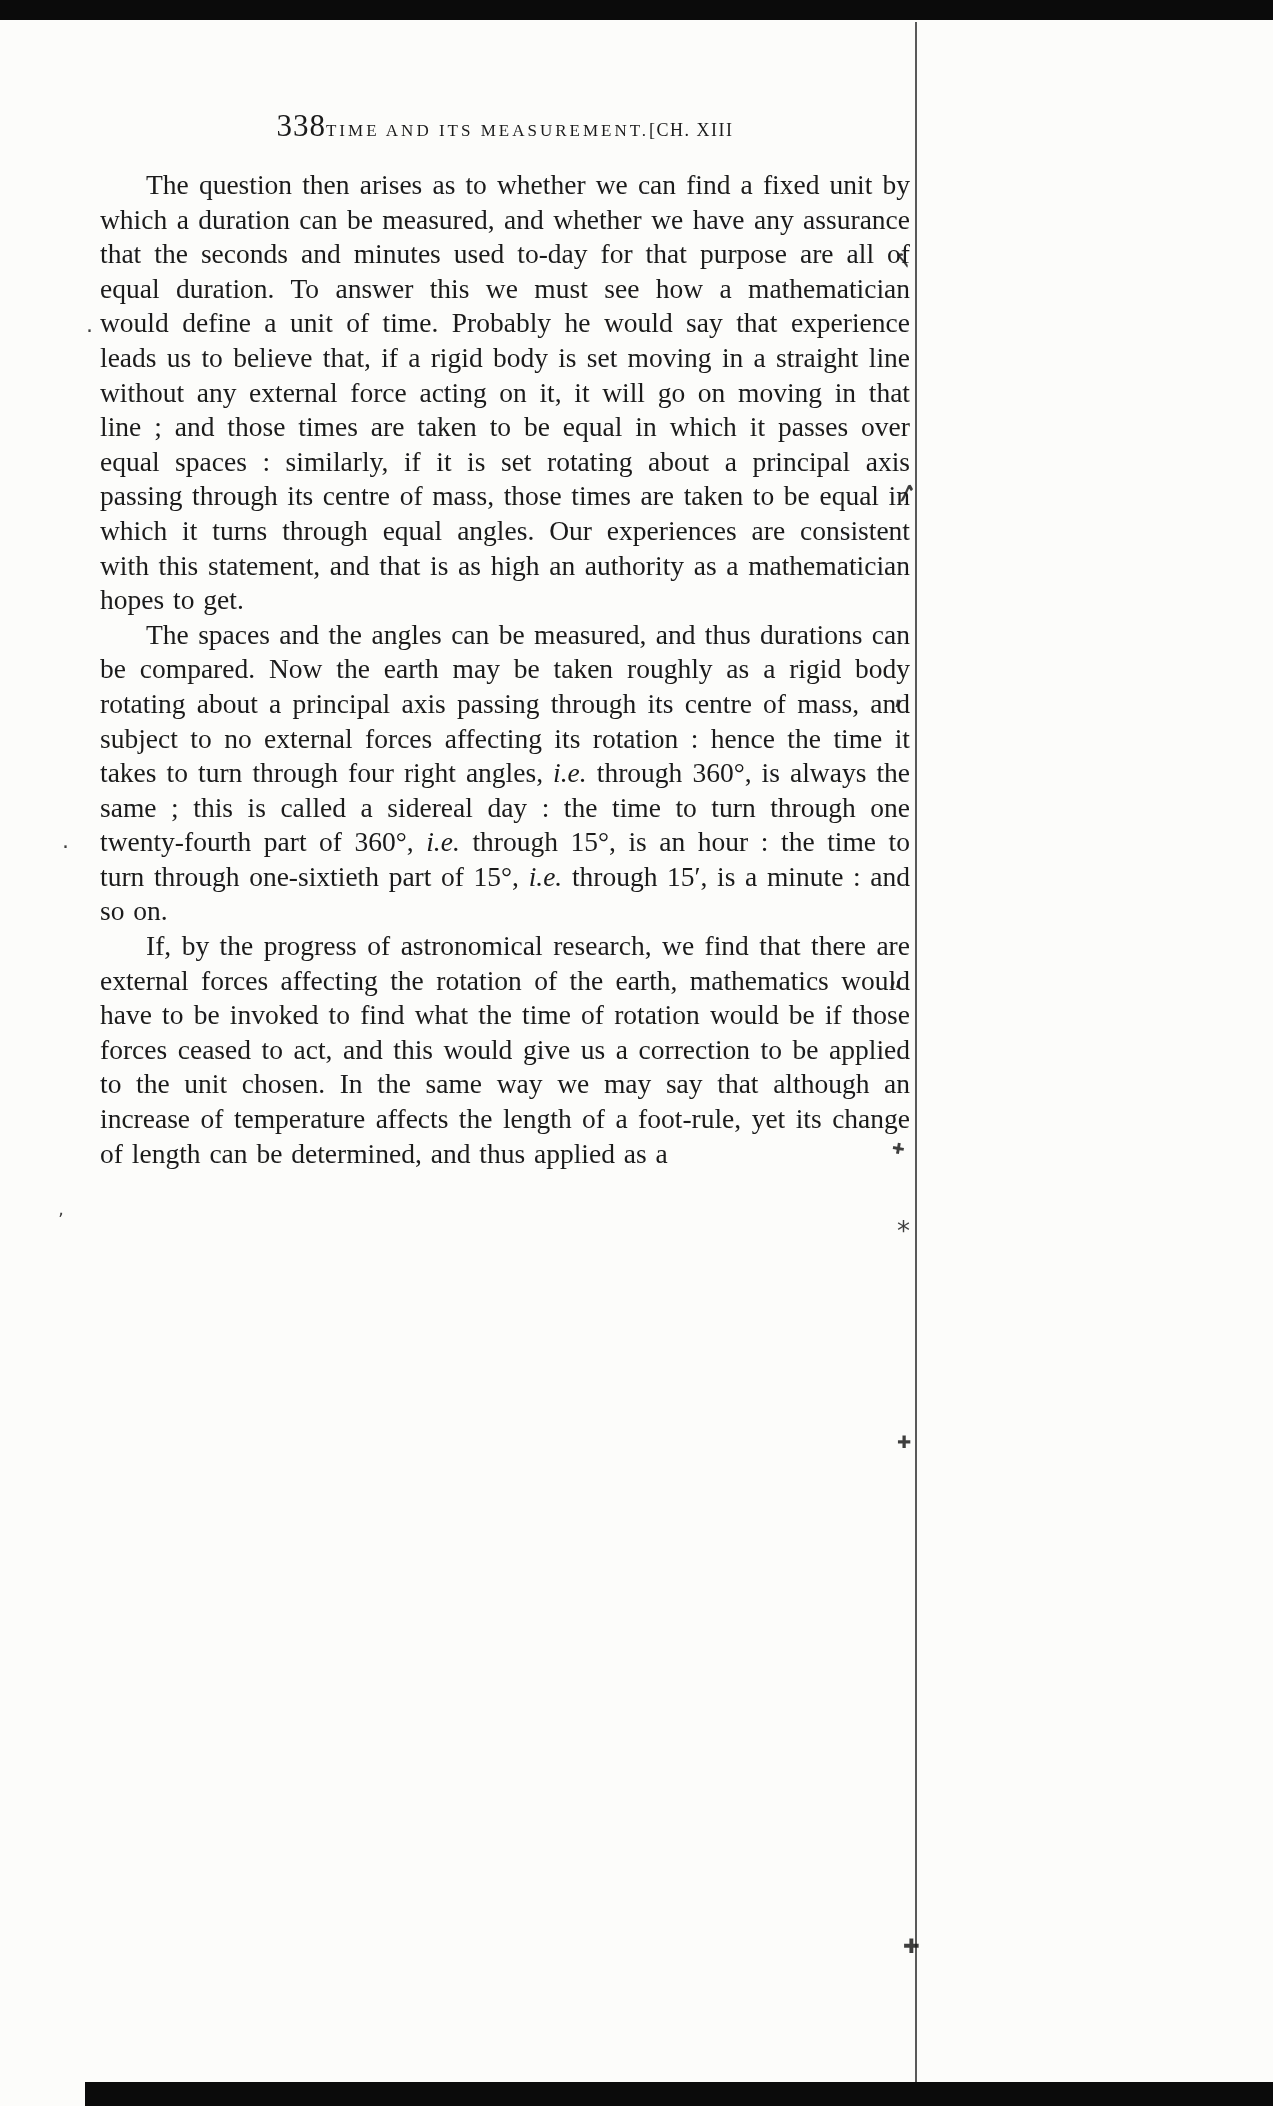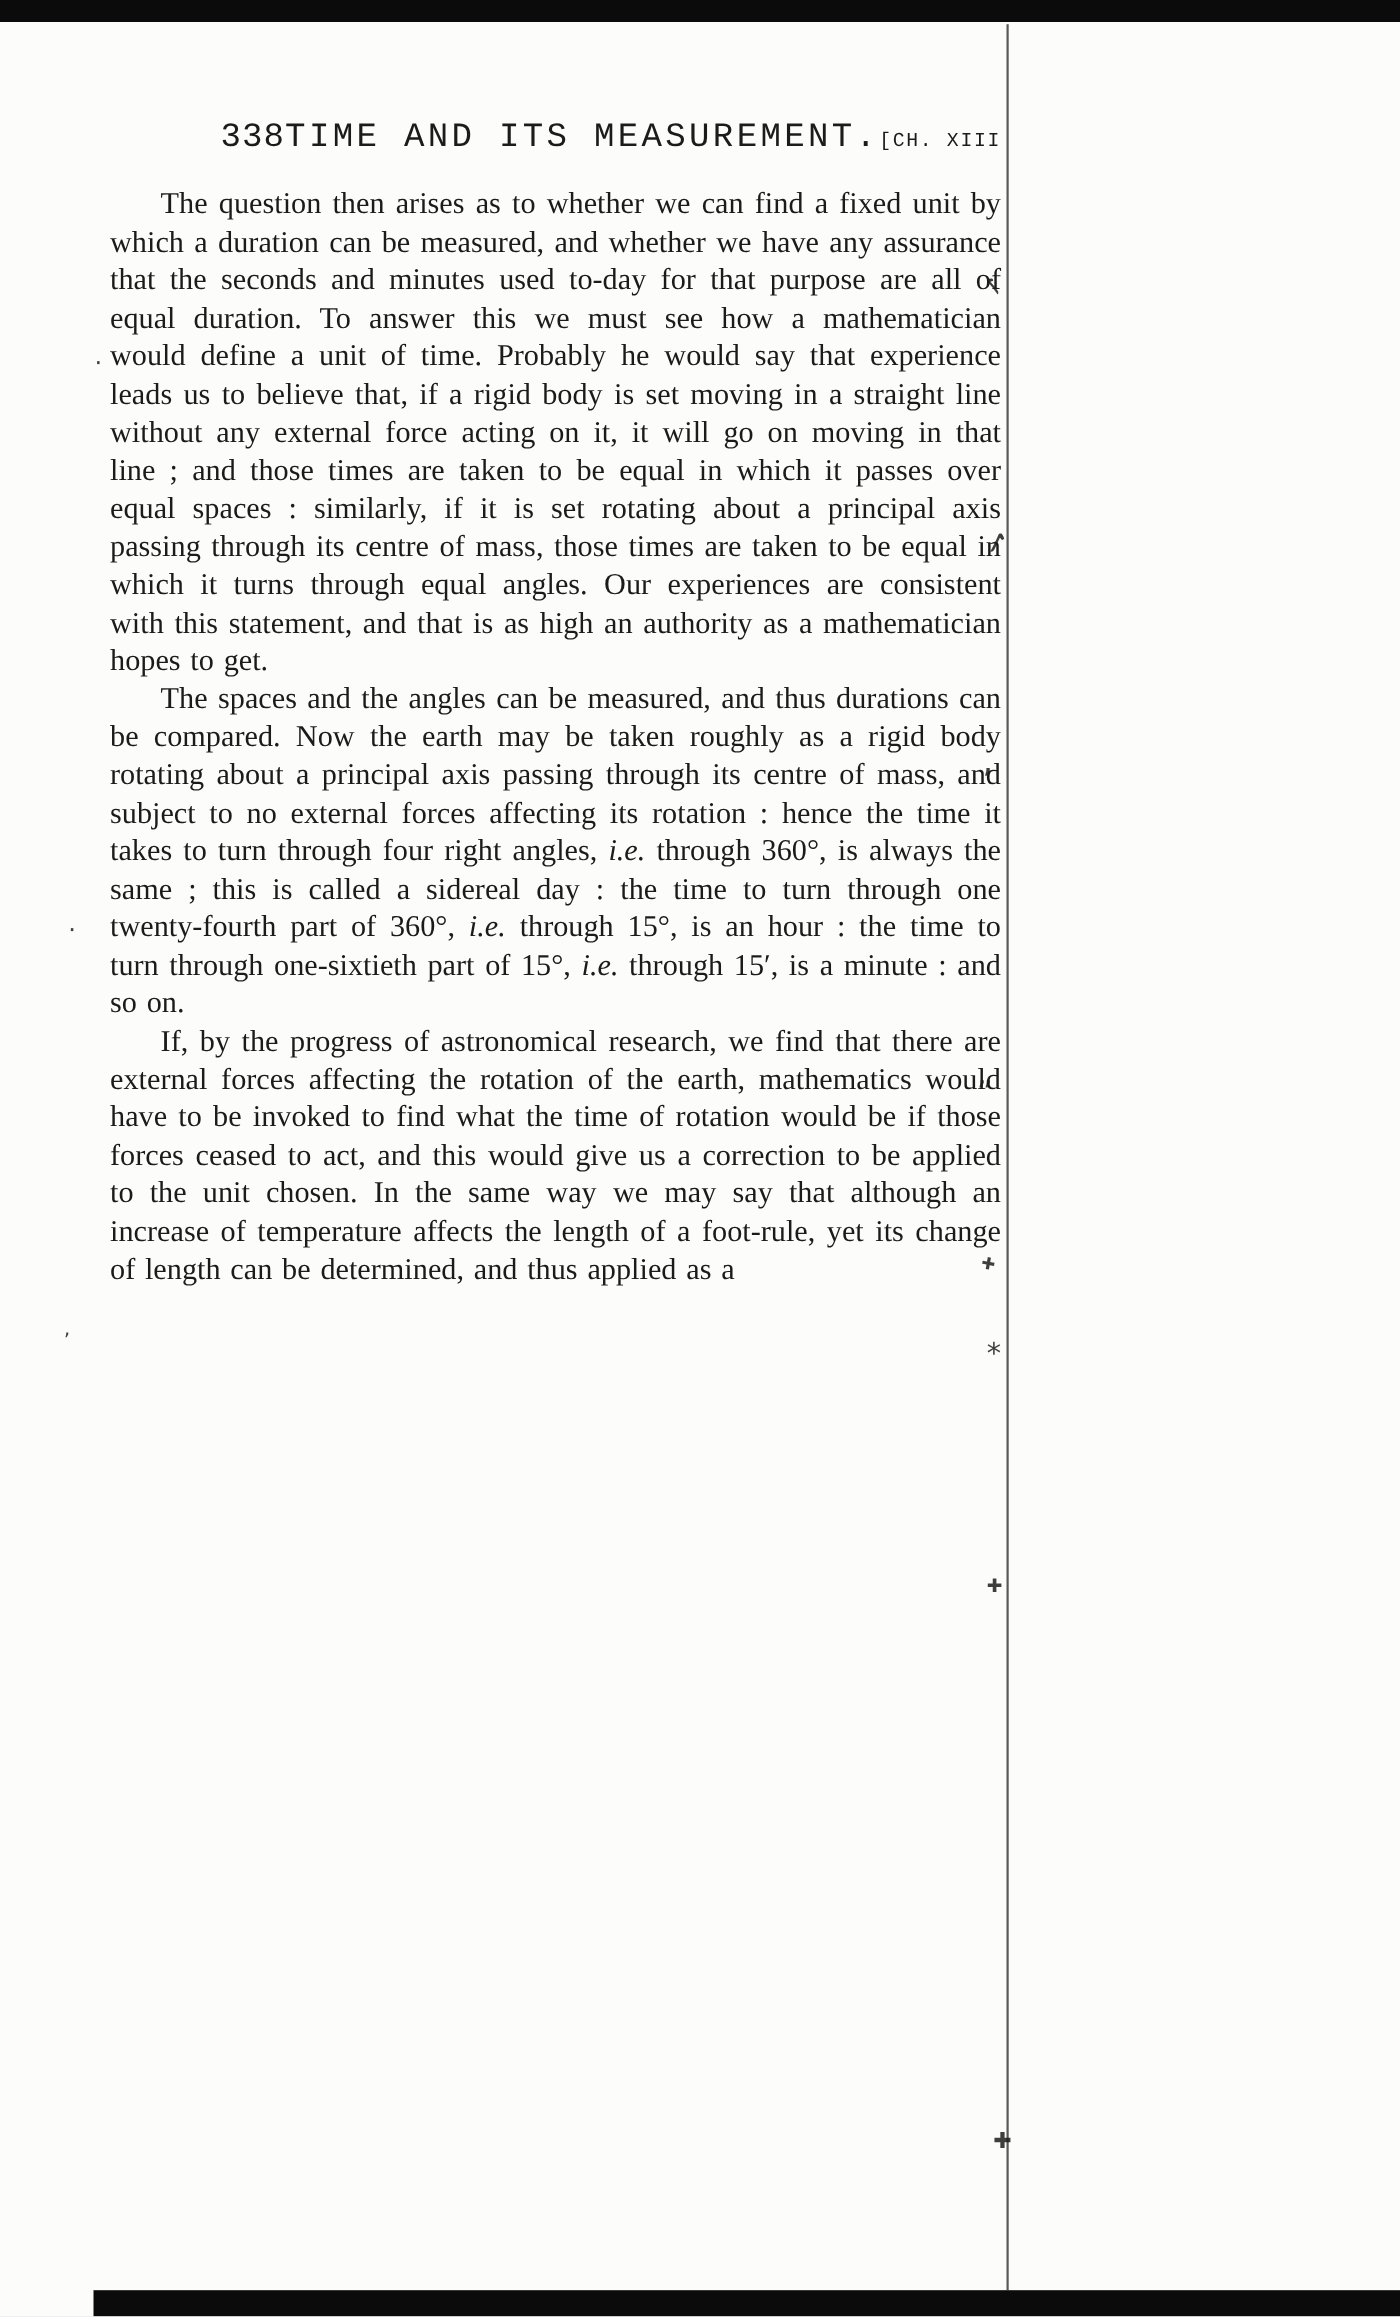--- a/index.html
+++ b/index.html
@@ -24,26 +24,25 @@
     width:2px;
     background:#3c3c3c;
     opacity:.85;
   }
   .header {
     position:absolute;
     top:108px;
     left:100px;
     width:810px;
     display:flex;
-    justify-content:flex-end;
+    justify-content:center;
     align-items:baseline;
-    font-family:Liberation Mono, monospace;
   }
   .pagenum { font-size:31px; letter-spacing:1px; }
-  .running-title { font-size:31px; letter-spacing:3px; }
+  .running-title { font-size:17px; letter-spacing:3px; }
   .chapter { font-size:18px; letter-spacing:1.5px; }
   .body-block {
     position:absolute;
     top:168px;
     left:100px;
     width:810px;
     font-size:27.5px;
     line-height:34.6px;
     text-align:justify;
     word-spacing:2px;

